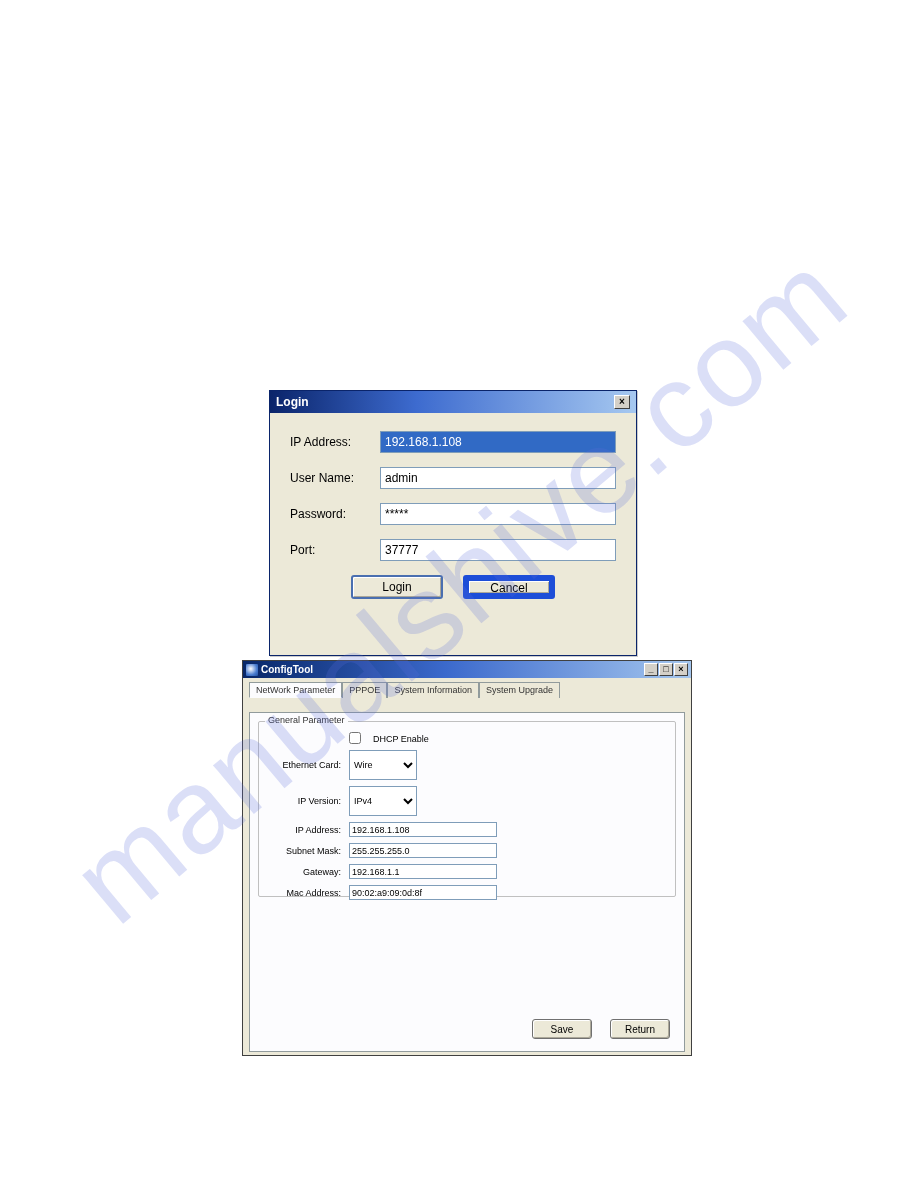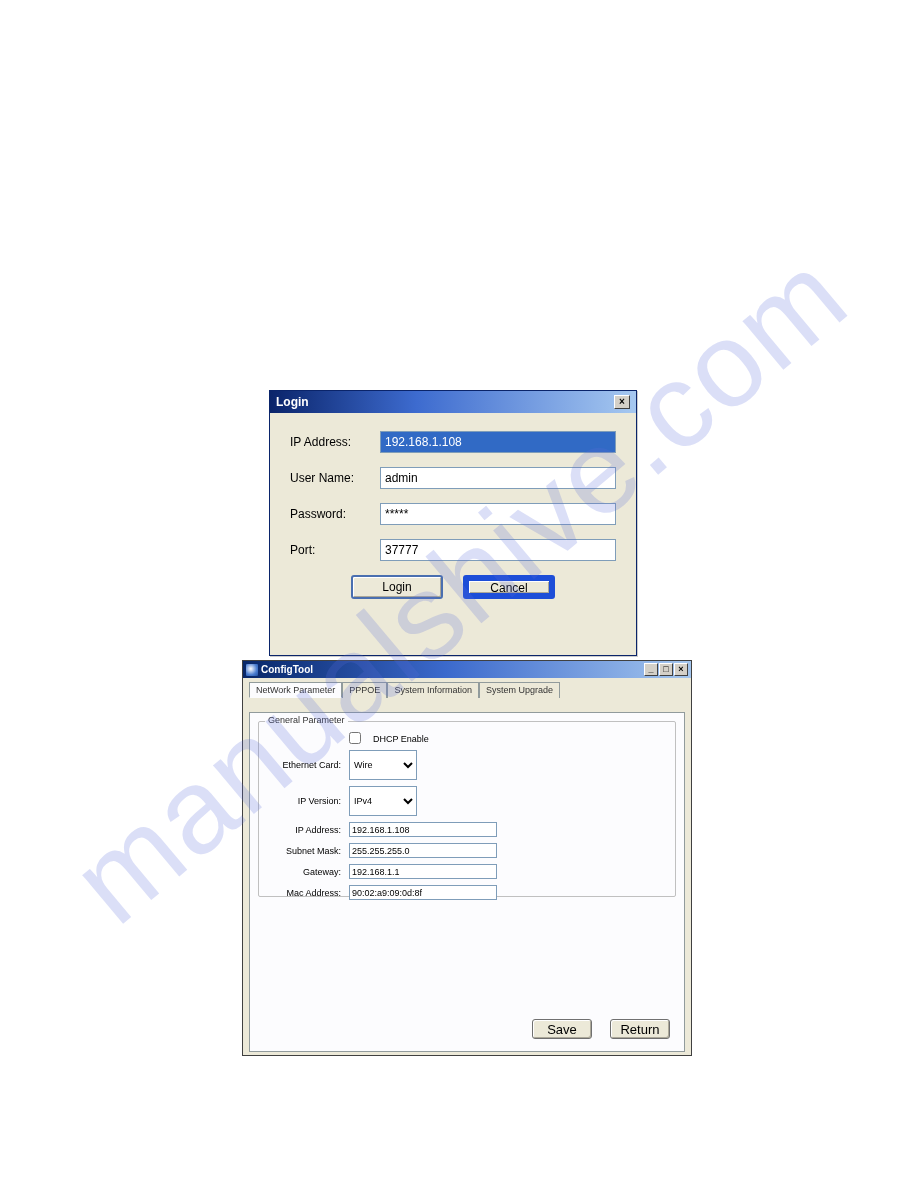--- a/index.html
+++ b/index.html
@@ -244,21 +244,21 @@
     right: 14px;
     display: flex;
     gap: 18px;
   }
   .cfg-btn {
     width: 60px;
     height: 20px;
     background: #ece9d8;
     border: 1px solid #707070;
     border-radius: 3px;
-    font-size: 13px;
+    font-size: 10px;
     cursor: pointer;
     box-shadow: inset 1px 1px 0 #fff, inset -1px -1px 0 #aca899;
   }
 </style>
 </head>
 <body>
 
 <div class="watermark">manualshive.com</div>
 
 <div class="login-window">

